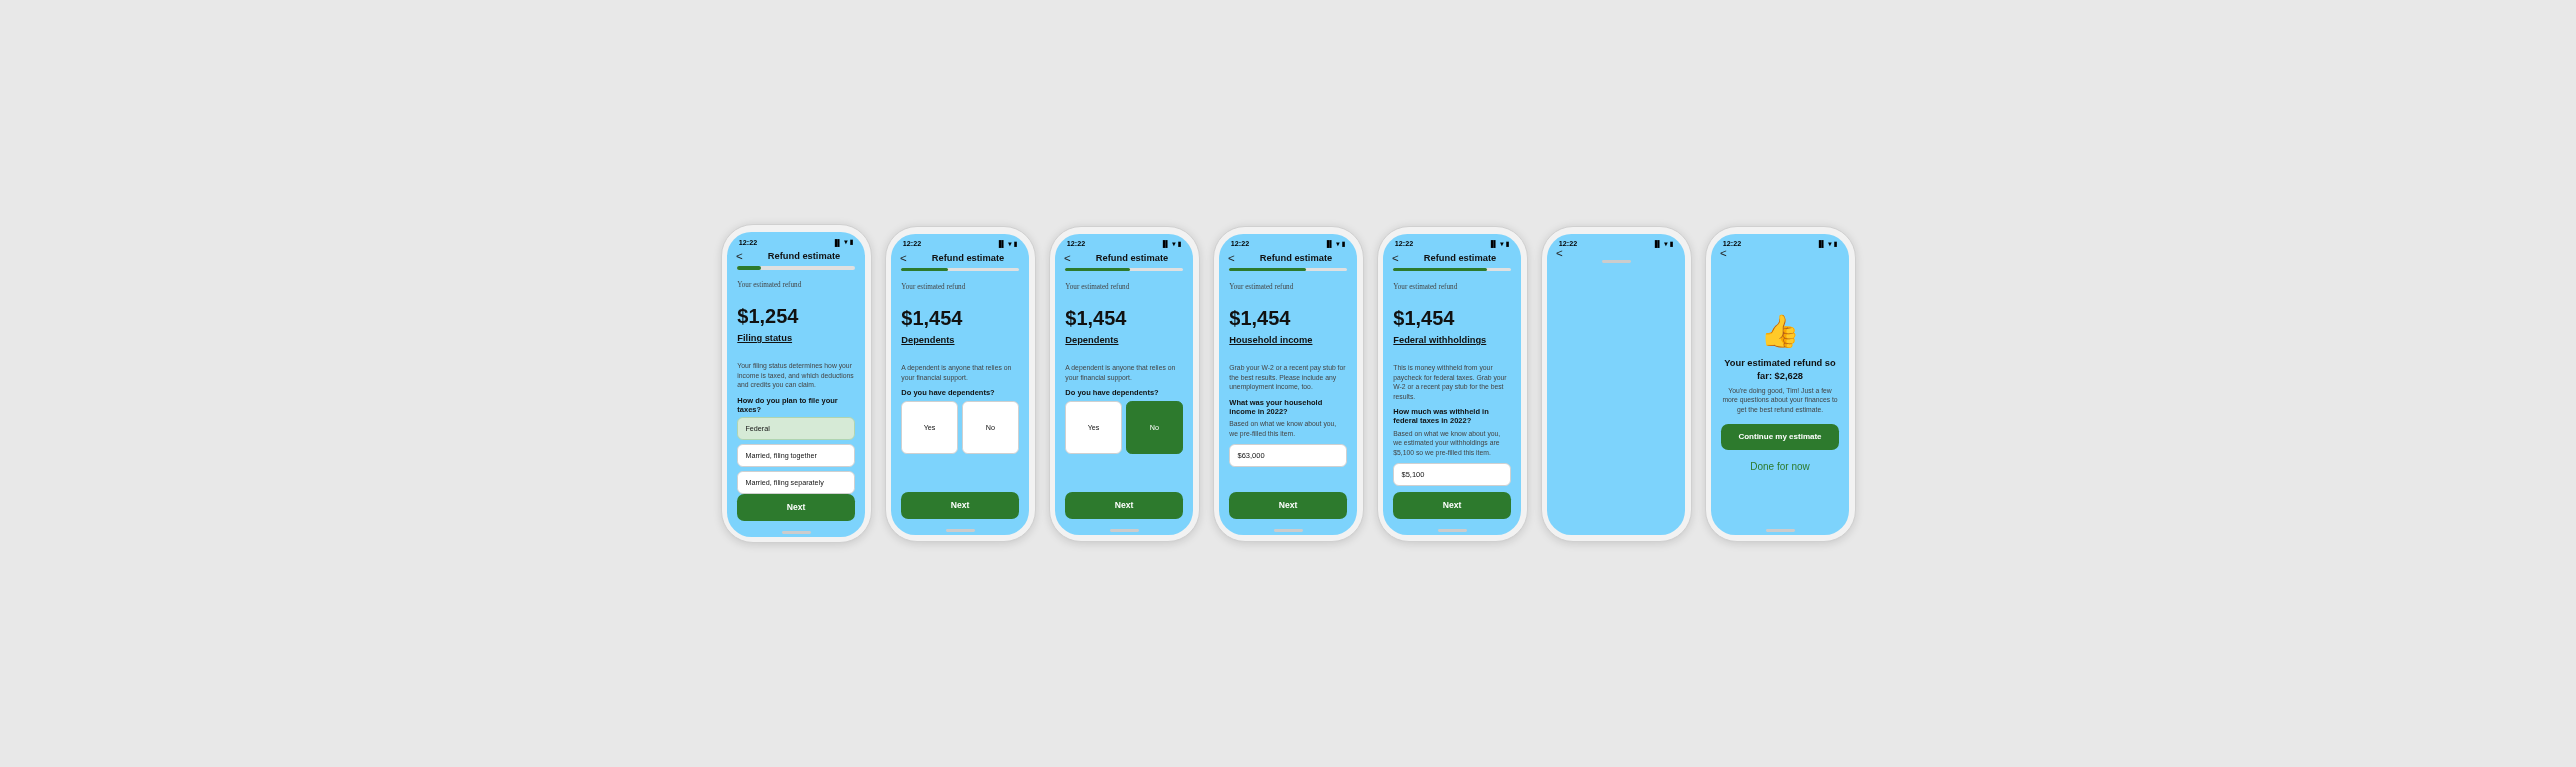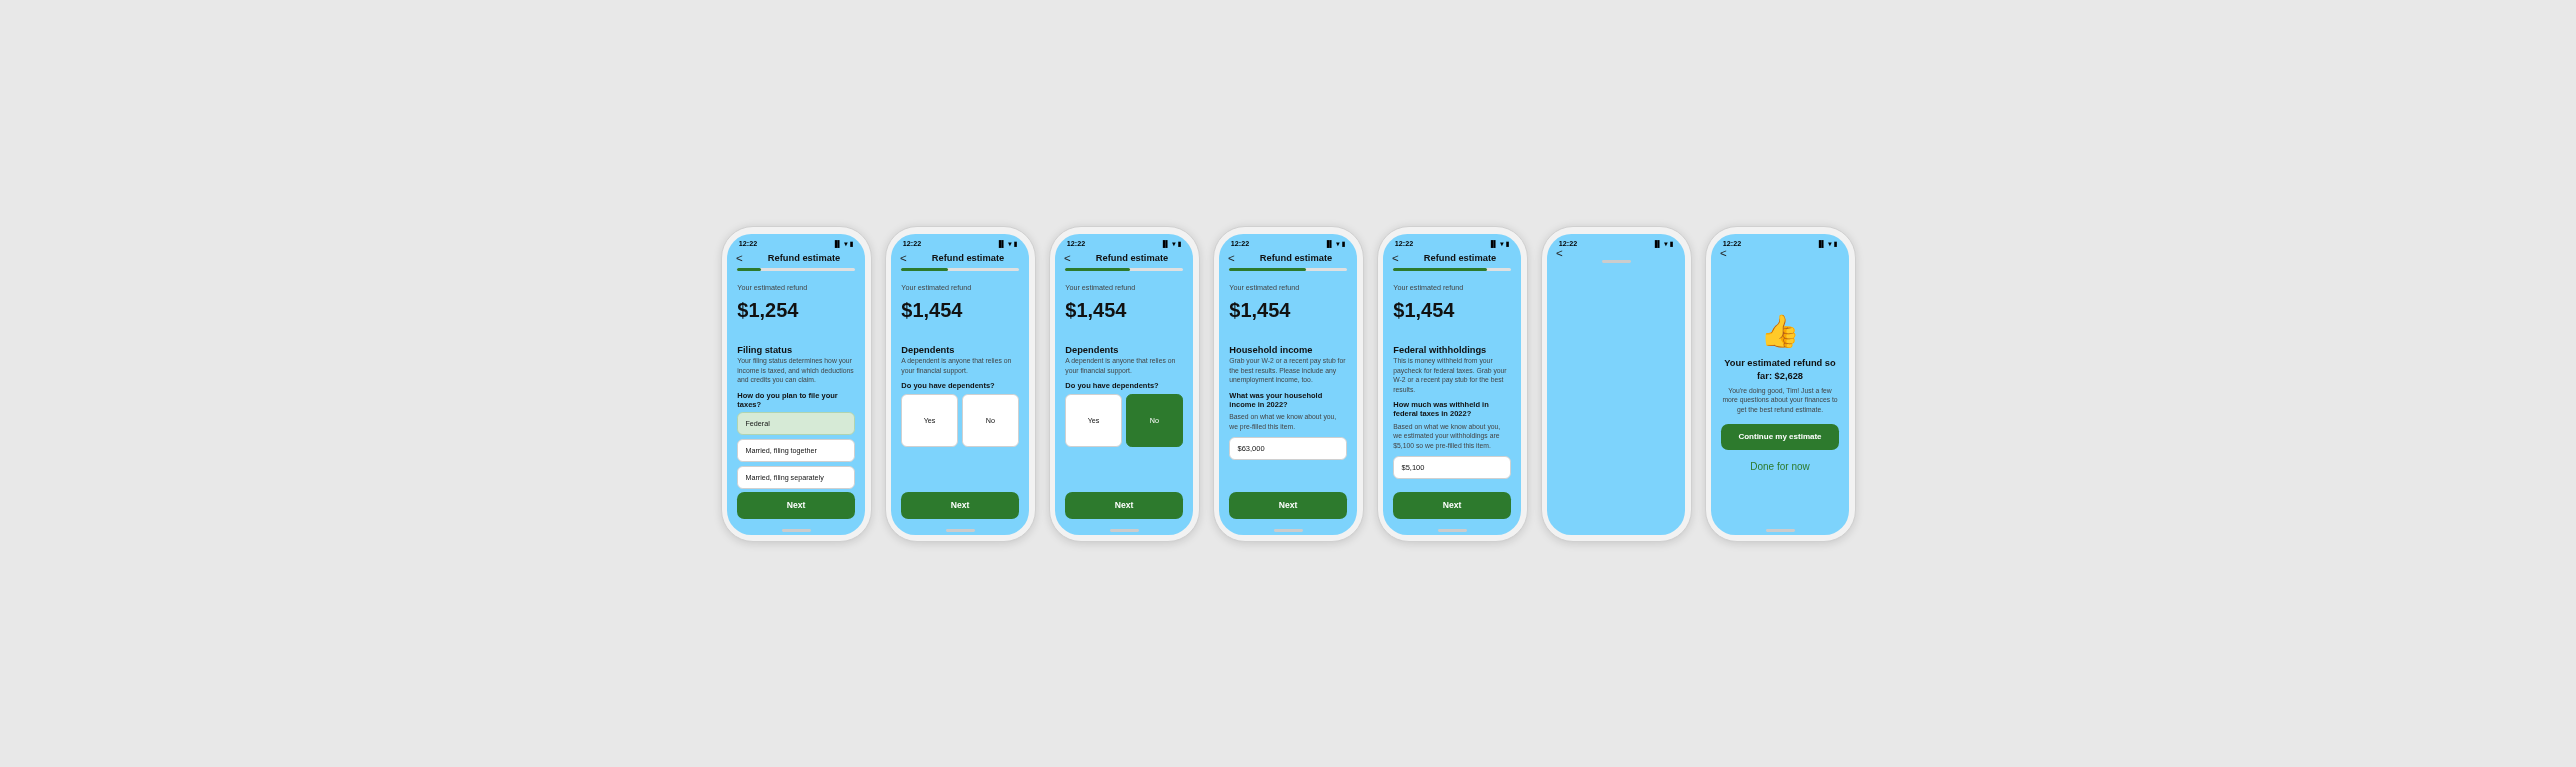--- a/index.html
+++ b/index.html
@@ -97,35 +97,37 @@
       padding: 5.8px 10px 5.8px 10px;
       display: flex;
       flex-direction: column;
       gap: 0;
       overflow: hidden;
     }
 
     .refund-label {
       font-size: 7.2px;
       color: #444;
-      margin-bottom: 7px;
+      margin-bottom: 16px;
+      font-family: Liberation Serif, serif;
     }
     .refund-amount {
       font-size: 20px;
       font-weight: 700;
       color: #111;
-      margin-bottom: 23px;
+      margin-bottom: 5px;
     }
 
     .section-title {
       font-size: 9.3px;
       font-weight: 700;
       color: #111;
-      margin-bottom: 0;
+      margin-bottom: 17px;
       line-height: 1.2;
+      text-decoration: underline;
     }
     .section-desc {
       font-size: 6.8px;
       color: #444;
       line-height: 1.4;
       margin-bottom: 5.8px;
     }
 
     .question-label {
       font-size: 7.5px;

